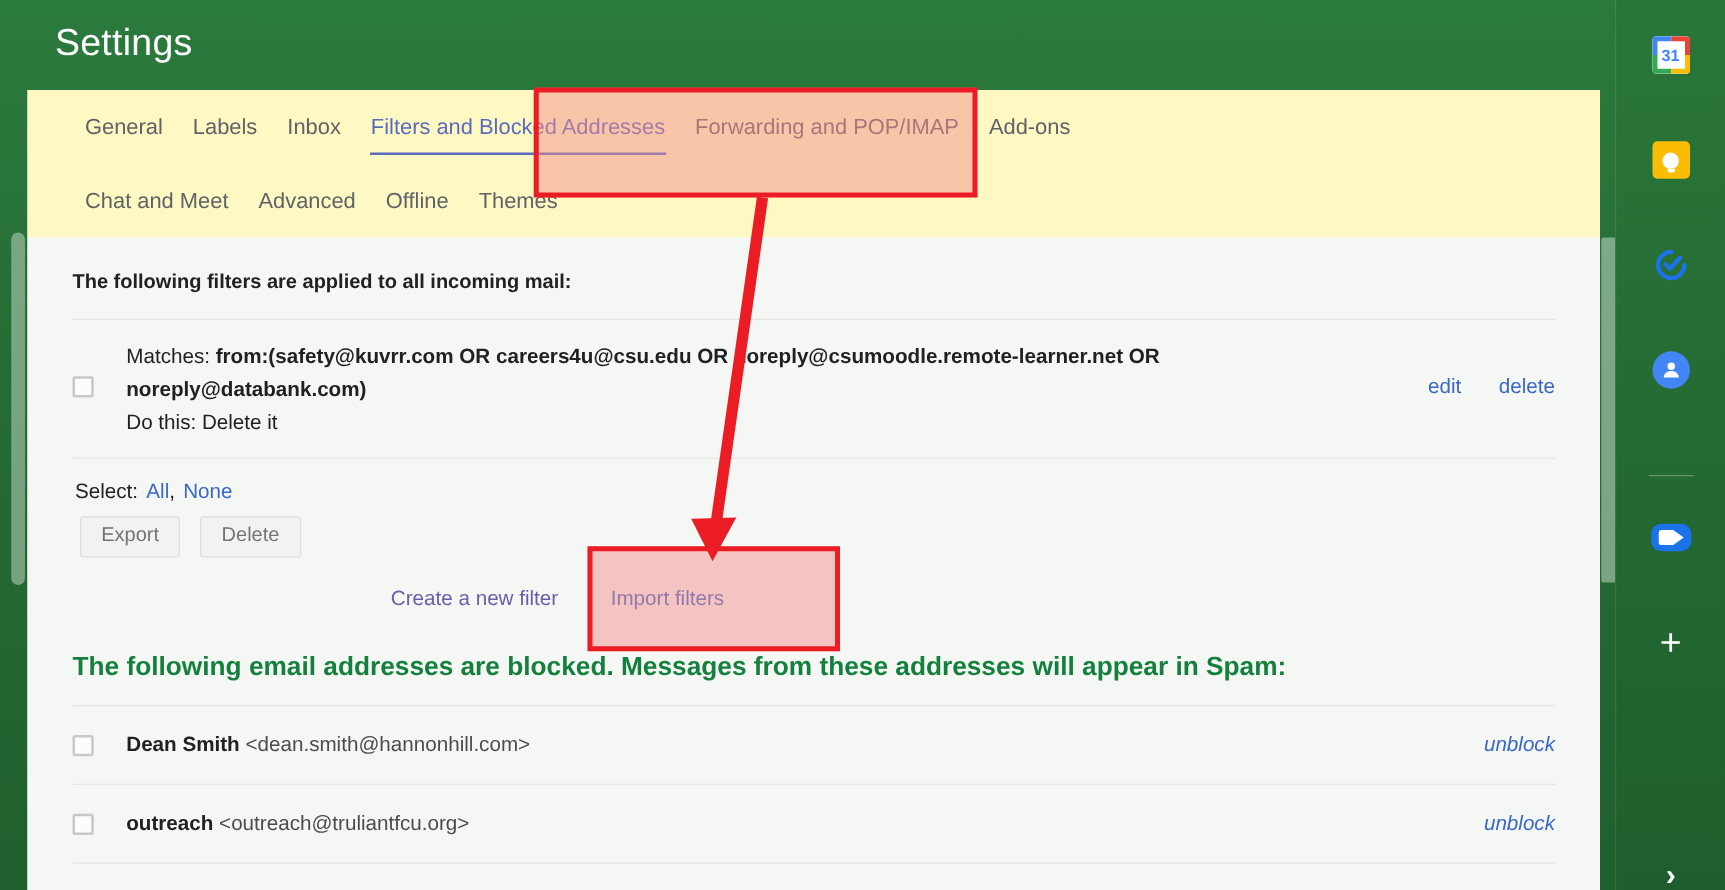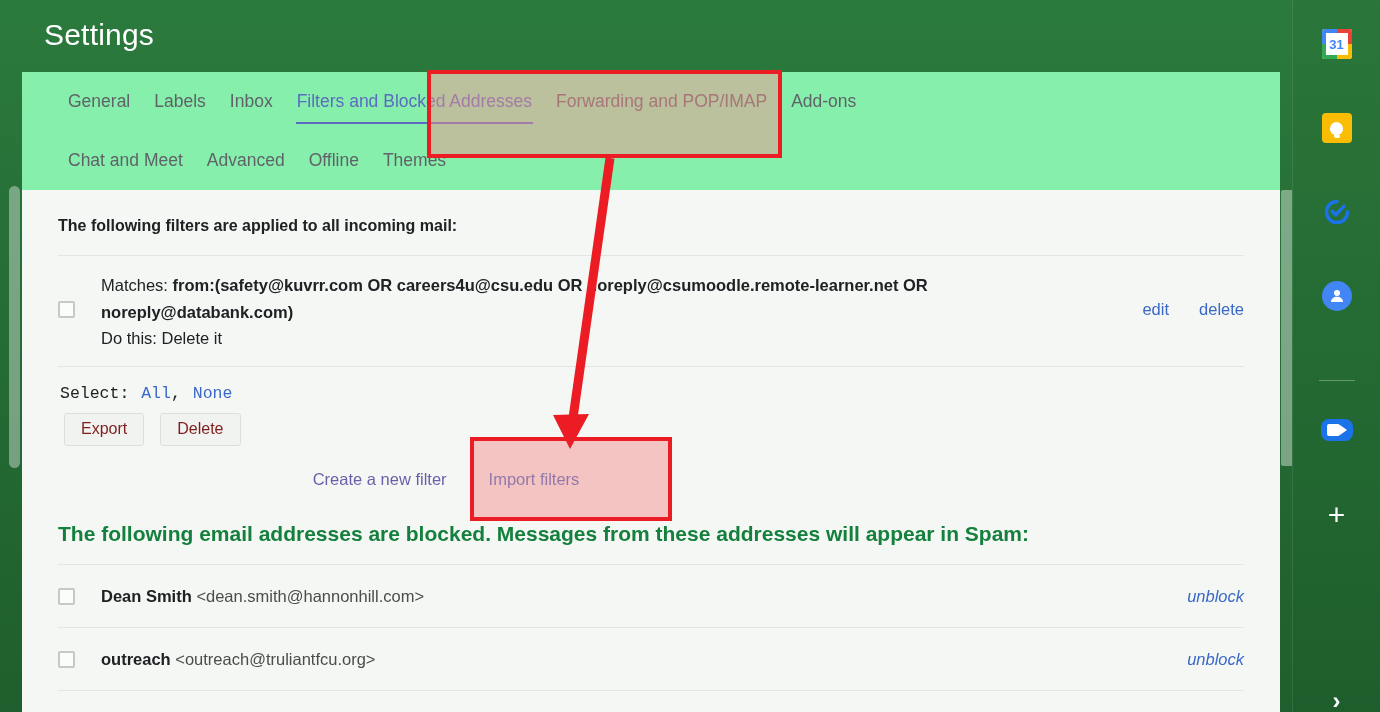--- a/index.html
+++ b/index.html
@@ -27,21 +27,21 @@
   }
 
   
   .card {
     position: absolute;
     left: 22px; top: 72px;
     width: 1258px; height: 640px;
     background: #ffffff;
   }
   .tabs-area {
-    background: #86efac;
+    background: #fef9c3;
     padding: 0 0 0 0;
     height: 118px;
     position: relative;
   }
   .tabrow {
     display: flex;
     align-items: center;
     padding-left: 34px;
     height: 59px;
   }
@@ -122,28 +122,27 @@
     font-size: 16.5px;
     text-decoration: none;
     cursor: pointer;
   }
   a.link.purple { color: #6a5fa8; }
 
   .select-line {
     font-size: 16.5px;
     color: #202124;
     padding: 17px 0 0 2px;
-    font-family: Liberation Mono, monospace;
   }
   .select-line a { margin-left: 2px; }
 
   .btnrow { display: flex; gap: 16px; padding: 10px 0 0 6px; }
   .gbtn {
     font-size: 16px;
-    color: #7f1d1d;
+    color: #737373;
     background: #f1f3f1;
     border: 1px solid #dcdfdc;
     border-radius: 3px;
     padding: 6px 16px 7px 16px;
     cursor: default;
   }
 
   .create-row {
     display: flex;
     align-items: center;

